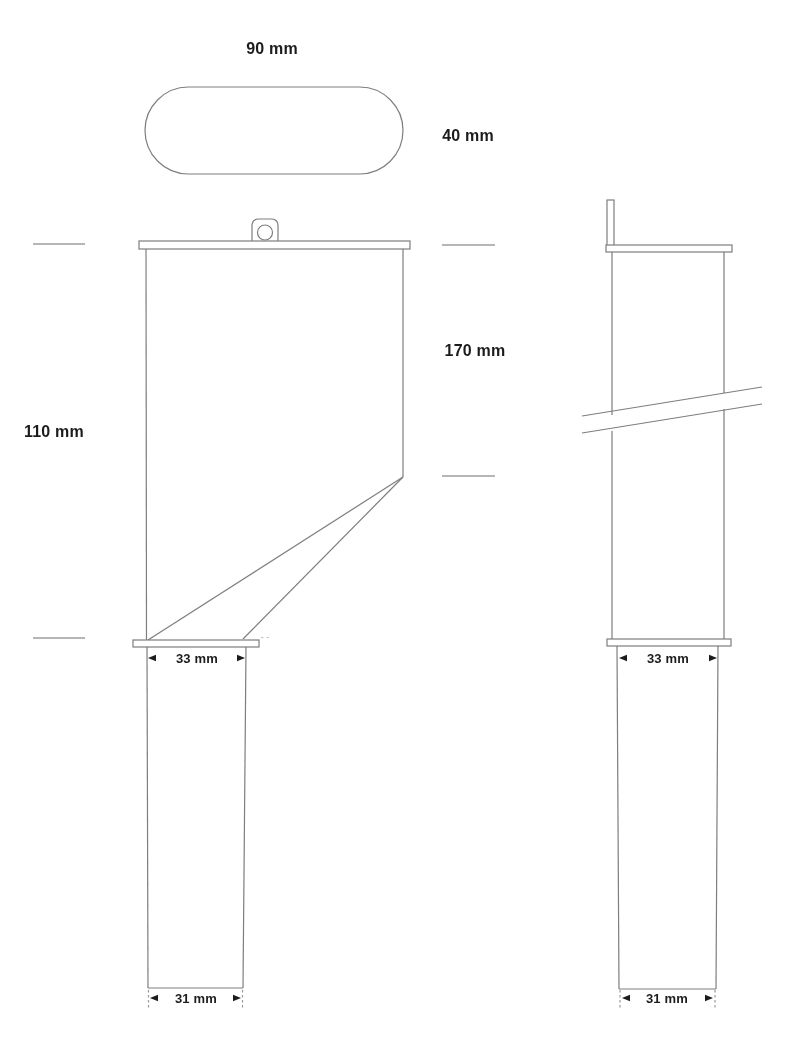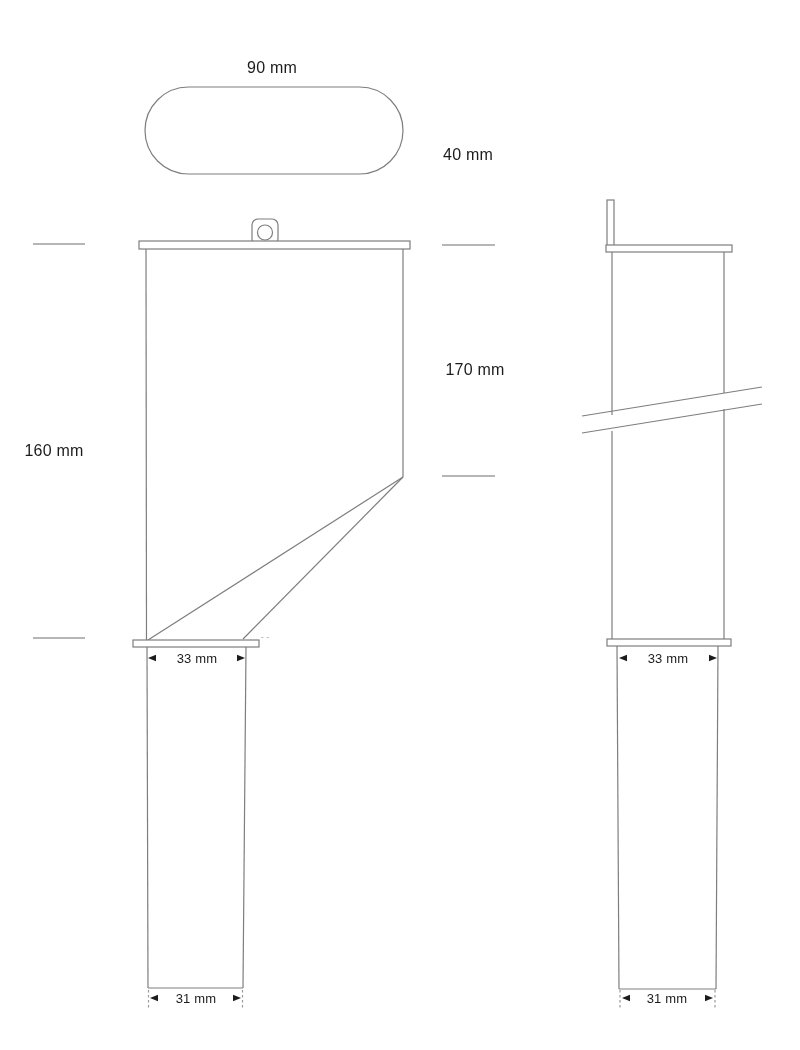--- a/index.html
+++ b/index.html
@@ -18,31 +18,30 @@
   .drawing-svg {
     position: absolute;
     left: 0;
     top: 0;
   }
   .dim-label {
     position: absolute;
     transform: translate(-50%, -50%);
     color: #1c1c1c;
     font-size: 16px;
-    font-weight: 400;
+    font-weight: 700;
     letter-spacing: 0.2px;
     white-space: nowrap;
-    margin-top: 19px;
   }
   .dim-label-small {
     position: absolute;
     transform: translate(-50%, -50%);
     color: #1c1c1c;
     font-size: 13px;
-    font-weight: 400;
+    font-weight: 700;
     letter-spacing: 0.2px;
     white-space: nowrap;
   }
 </style>
 </head>
 <body>
 
 <div class="canvas">
 
   <svg class="drawing-svg" width="800" height="1050" viewBox="0 0 800 1050" fill="none" stroke="#7e7e7e" stroke-width="1.2">
@@ -126,21 +125,21 @@
       <line x1="33" y1="638" x2="85" y2="638"></line>
       <line x1="442" y1="245" x2="495" y2="245"></line>
       <line x1="442" y1="476" x2="495" y2="476"></line>
     </g>
   </svg>
 
   <div class="dim-label" style="left:272px; top:49px;">90 mm</div>
 
   <div class="dim-label" style="left:468px; top:136px;">40 mm</div>
 
-  <div class="dim-label" style="left:54px; top:432px;">160 mm</div>
+  <div class="dim-label" style="left:54px; top:432px;">110 mm</div>
 
   <div class="dim-label" style="left:475px; top:351px;">170 mm</div>
 
   <div class="dim-label-small" style="left:197px; top:658px;">33 mm</div>
 
   <div class="dim-label-small" style="left:196px; top:998px;">31 mm</div>
 
   <div class="dim-label-small" style="left:668px; top:658px;">33 mm</div>
 
   <div class="dim-label-small" style="left:667px; top:998px;">31 mm</div>

